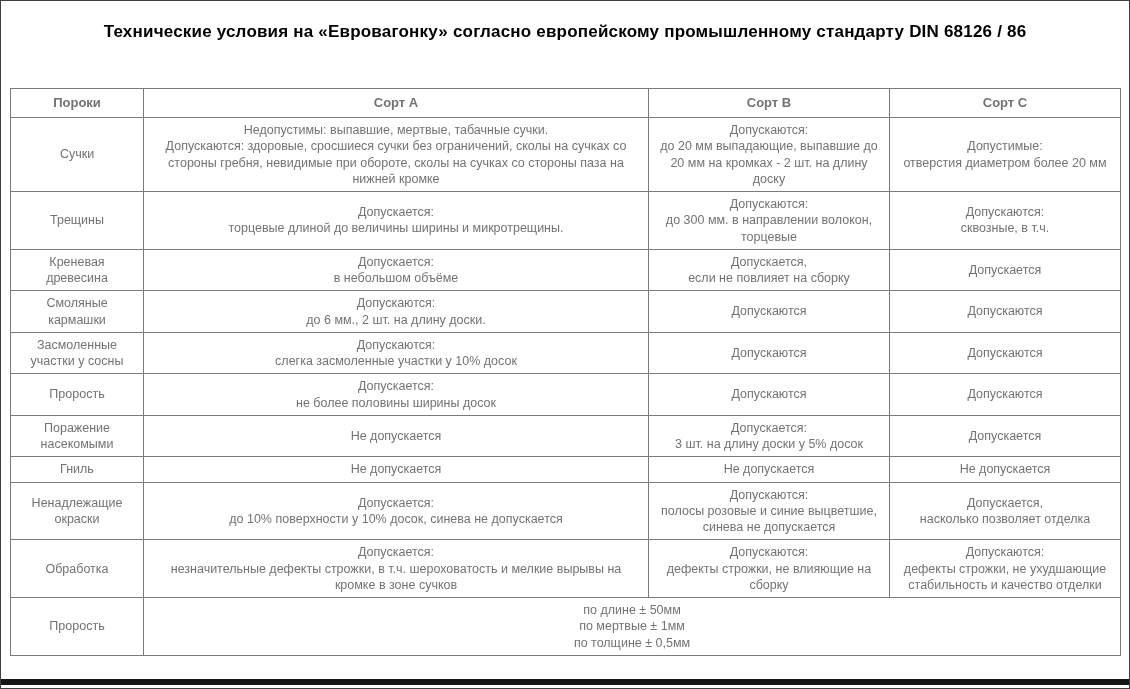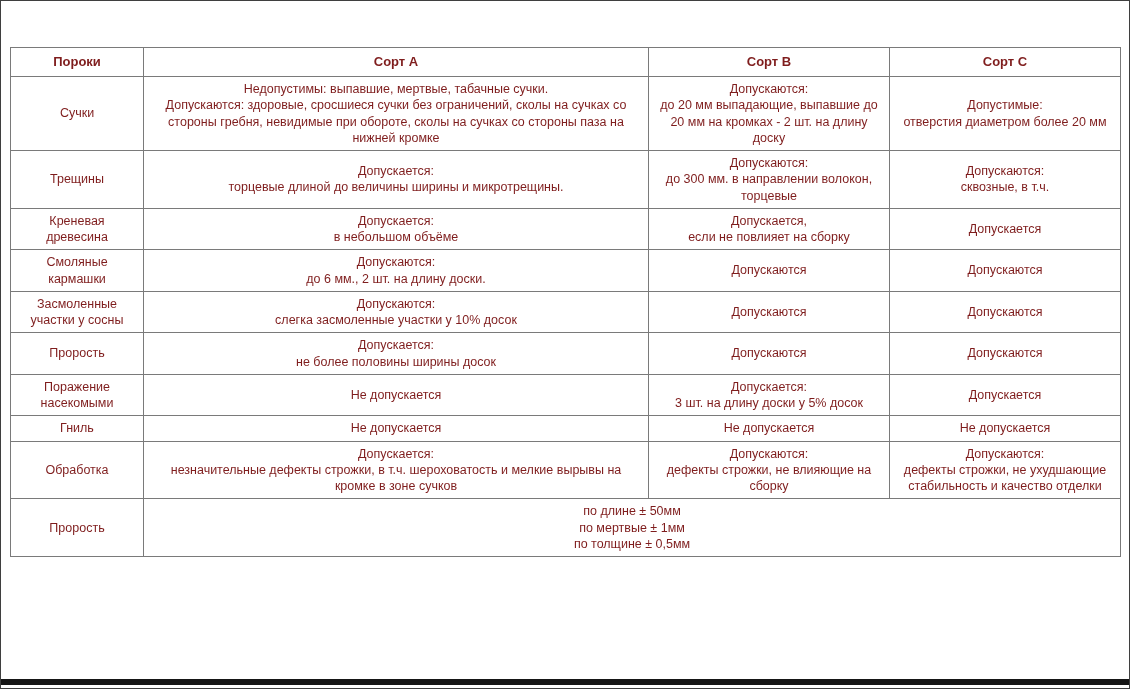--- a/index.html
+++ b/index.html
@@ -29,21 +29,21 @@
     margin: 46px 9px 0;
   }
   table.spec th, table.spec td {
     border: 1px solid #7a7a7a;
     text-align: center;
     vertical-align: middle;
     font-size: 12.5px;
     line-height: 1.3;
     padding: 4px 8px;
     white-space: pre-line;
-    color: #7f1d1d;
+    color: #737373;
   }
   table.spec th {
     font-weight: bold;
     font-size: 13px;
     height: 22px;
     padding: 3px 4px;
   }
   td.defect { padding: 4px 3px; }
   col.c-defect { width: 133px; }
   col.c-a { width: 505px; }
@@ -56,20 +56,21 @@
     bottom: 3px;
     height: 6px;
     background: #161616;
   }
 </style>
 </head>
 <body>
 
 <div class="page">
 
+  <div class="doc-title">Технические условия на «Евровагонку» согласно европейскому промышленному стандарту DIN 68126 / 86</div>
 
   <table class="spec">
     <colgroup>
       <col class="c-defect">
         <col class="c-a">
         <col class="c-b">
         <col class="c-c">
     </colgroup>
     <thead>
       <tr>
@@ -134,20 +135,29 @@
 3 шт. на длину доски у 5% досок</td>
         <td>Допускается</td>
       </tr>
       <tr>
         <td class="defect">Гниль</td>
         <td>Не допускается</td>
         <td>Не допускается</td>
         <td>Не допускается</td>
       </tr>
       <tr>
+        <td class="defect">Ненадлежащие окраски</td>
+        <td>Допускается:
+до 10% поверхности у 10% досок, синева не допускается</td>
+        <td>Допускаются:
+полосы розовые и синие выцветшие, синева не допускается</td>
+        <td>Допускается,
+насколько позволяет отделка</td>
+      </tr>
+      <tr>
         <td class="defect">Обработка</td>
         <td>Допускается:
 незначительные дефекты строжки, в т.ч. шероховатость и мелкие вырывы на кромке в зоне сучков</td>
         <td>Допускаются:
 дефекты строжки, не влияющие на сборку</td>
         <td>Допускаются:
 дефекты строжки, не ухудшающие стабильность и качество отделки</td>
       </tr>
       <tr>
         <td class="defect">Прорость</td>

